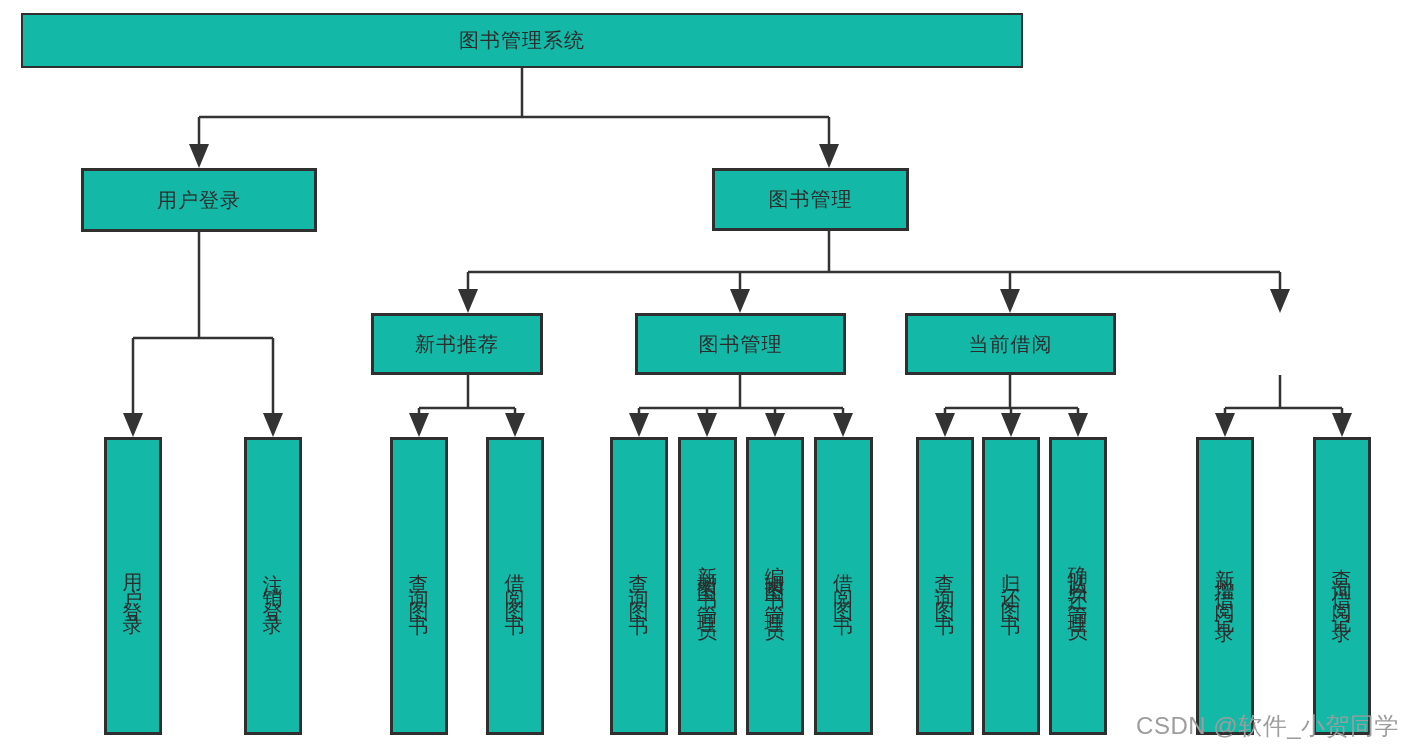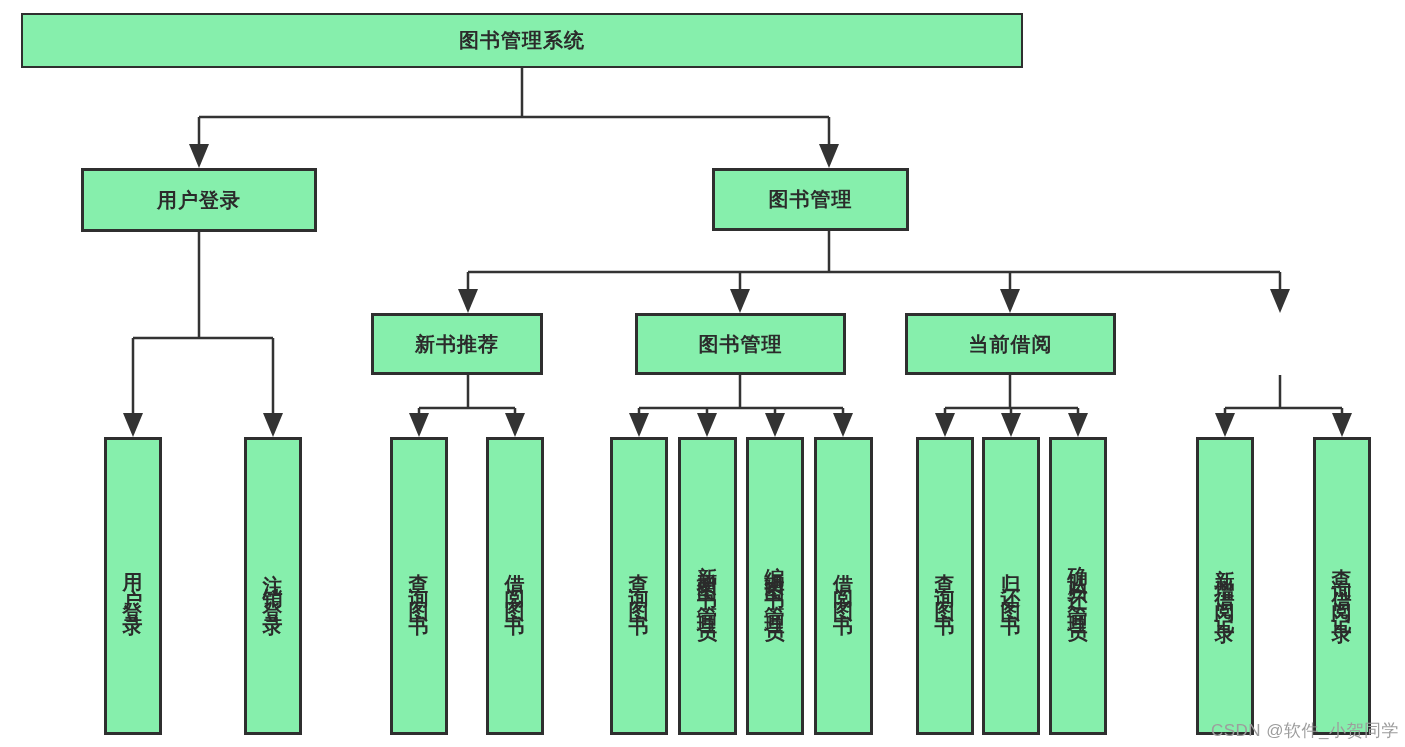--- a/index.html
+++ b/index.html
@@ -5,29 +5,28 @@
   html,body{margin:0;padding:0;background:#ffffff;}
   #canvas{
     position:relative;
     width:1405px;height:747px;
     background:#ffffff;
     font-family:"Liberation Sans","DejaVu Sans",sans-serif;
     overflow:hidden;
   }
   .node{
     position:absolute;
-    background:#86efac;
+    background:#14b8a6;
     border:3px solid #2f2f2f;
     box-sizing:border-box;
     display:flex;
     align-items:center;
     justify-content:center;
     z-index:1;
     color:#2b2b2b;
-    font-weight:bold;
   }
   .node.root{border-width:2.5px;}
   .h-label{
     font-size:20px;
     color:#2b2b2b;
     white-space:nowrap;
     letter-spacing:1px;
   }
   .v-label{
     writing-mode:vertical-rl;
@@ -40,21 +39,21 @@
   .ls-6{letter-spacing:11px;}
   .ls-9{letter-spacing:8px;}
   #wires{
     position:absolute;left:0;top:0;width:1405px;height:747px;
     z-index:2;pointer-events:none;
   }
   #watermark{
     position:absolute;
     right:6px;bottom:5px;
     z-index:3;
-    font-size:17px;
+    font-size:24px;
     color:#9d9d9d;
     letter-spacing:0.5px;
     white-space:nowrap;
   }
 </style>
 </head>
 <body>
 
 <div id="canvas">
 

